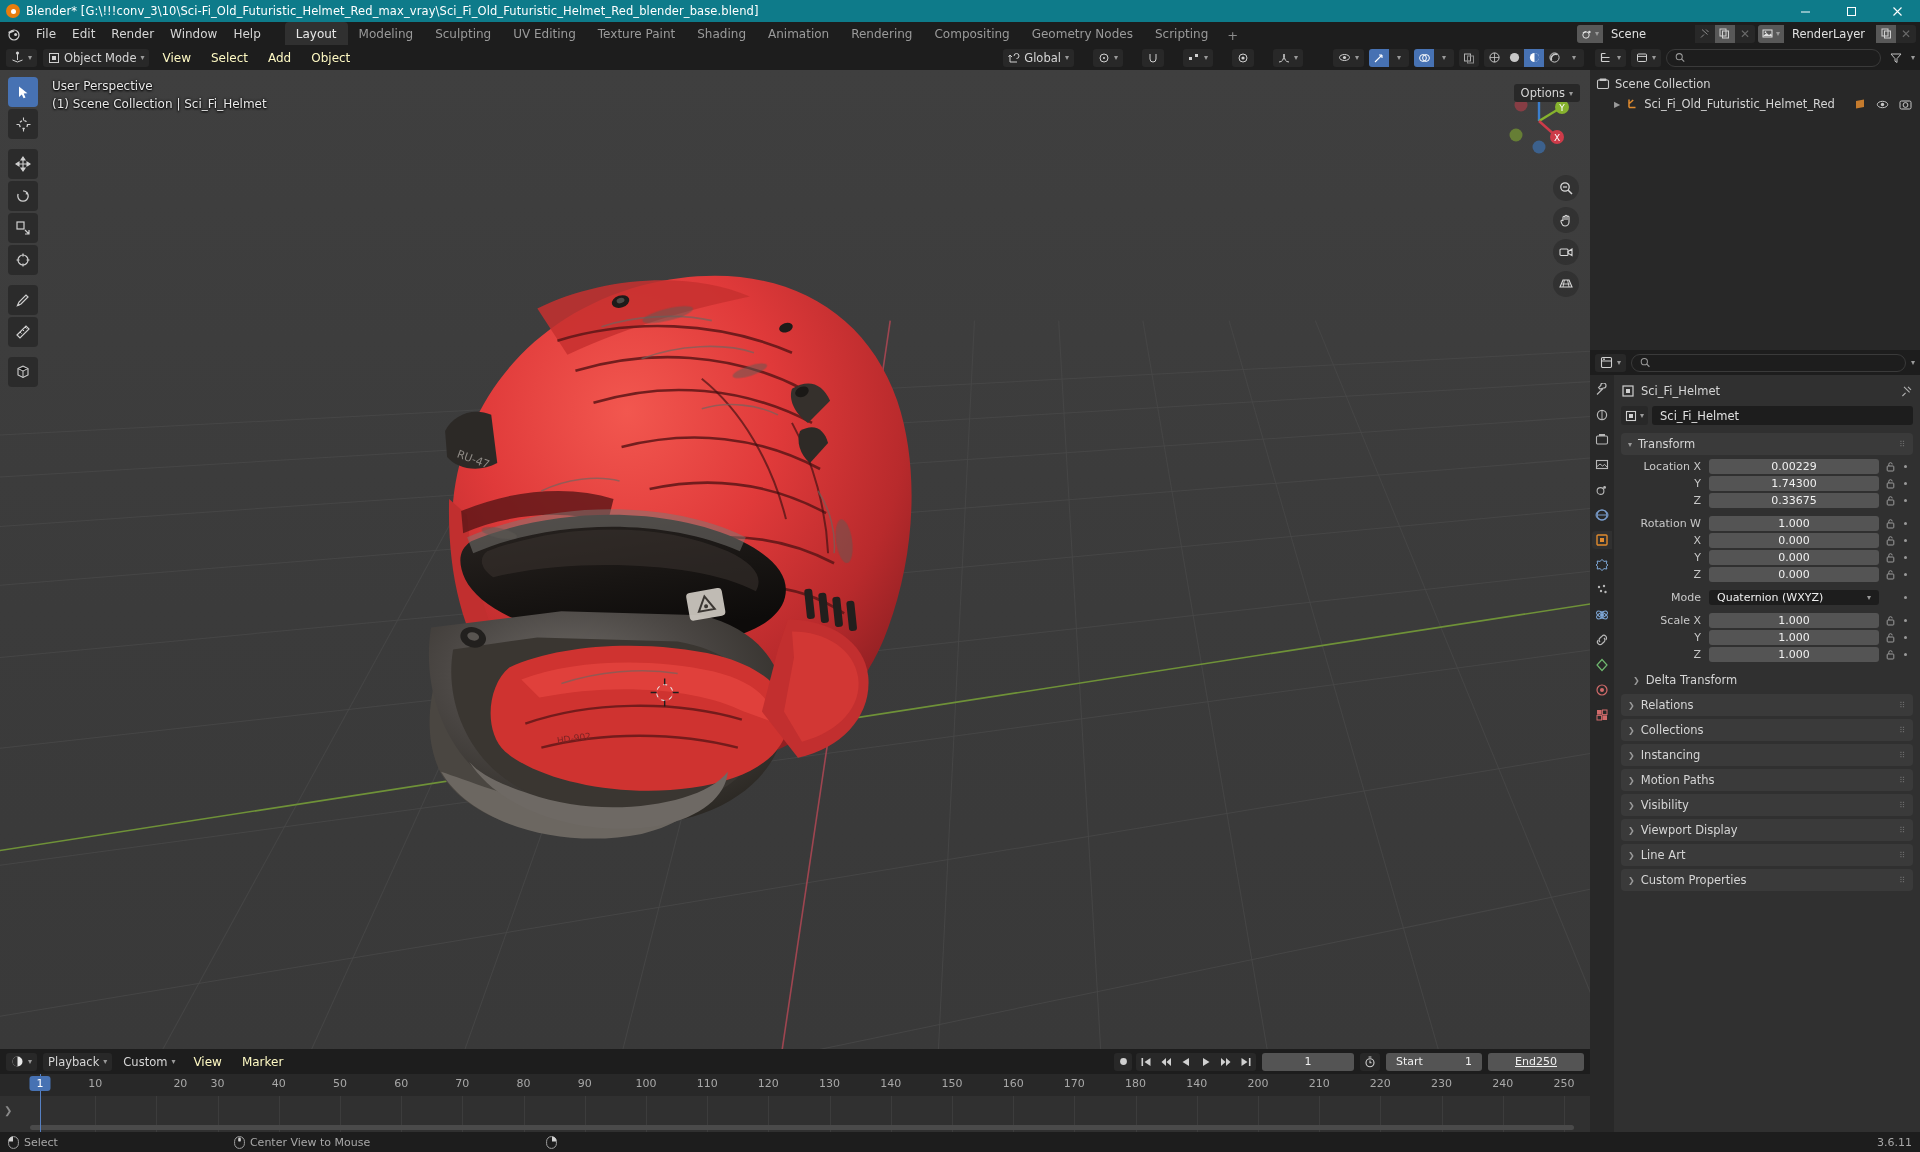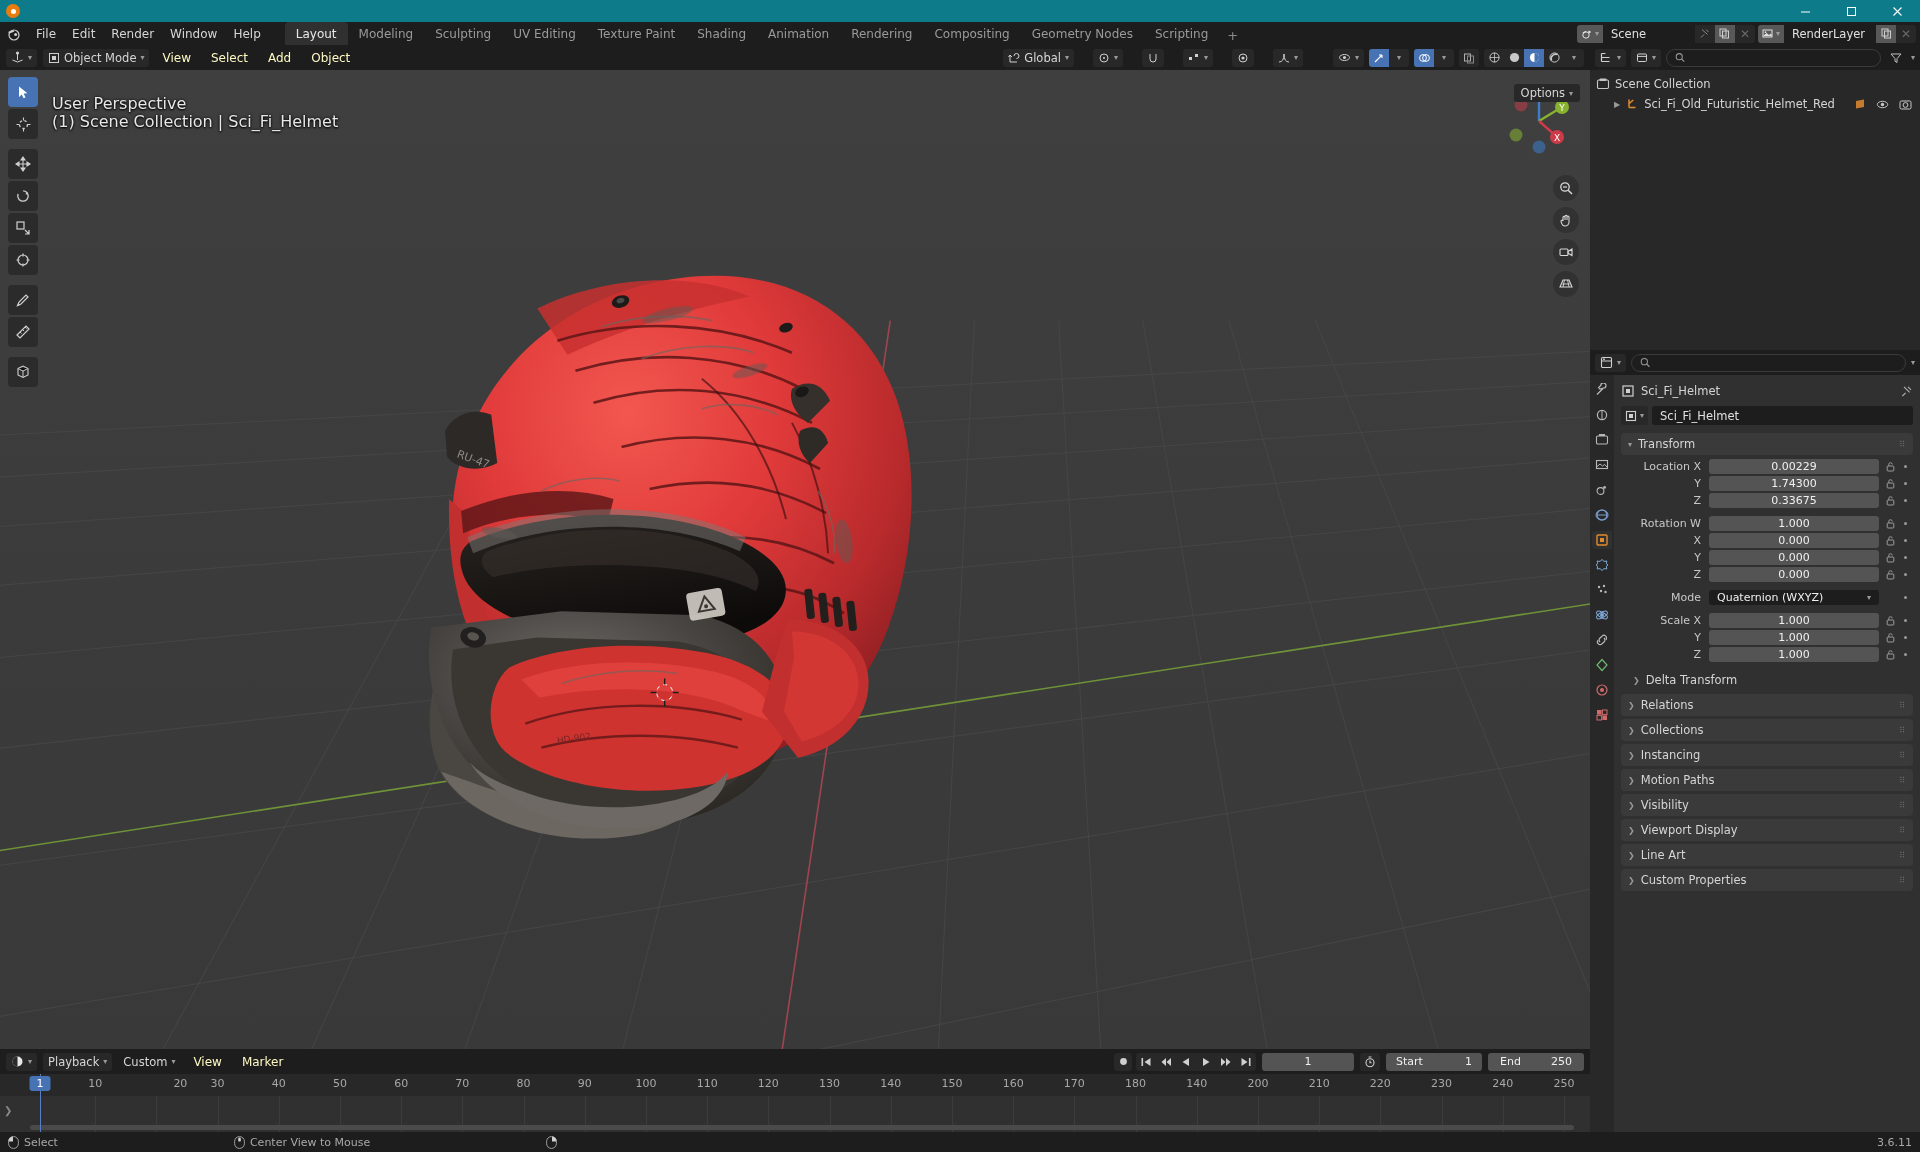--- a/index.html
+++ b/index.html
@@ -85,21 +85,21 @@
   .seg > div {
     width: 20px; height: 18px; display: flex; align-items: center; justify-content: center;
     color: #c0c0c0;
   }
   .seg > div.on { background: #4772b3; color: #fff; }
 
   
   .vp-wrap { flex: 1 1 auto; position: relative; min-height: 0; overflow: hidden; background: #393939; }
   .vp-canvas { position: absolute; inset: 0; }
   .vp-overlay-text {
-    position: absolute; left: 52px; top: 25px; font-size: 16px; color: #e8e8e8;
+    position: absolute; left: 52px; top: 7px; font-size: 12px; color: #e8e8e8;
     text-shadow: 0 0 3px #000, 0 1px 2px #000; line-height: 18px; pointer-events: none;
   }
   .toolbar-col {
     position: absolute; left: 8px; top: 7px; width: 30px;
     display: flex; flex-direction: column; gap: 2px;
   }
   .tool-btn {
     width: 30px; height: 30px; background: #2b2b2b; border-radius: 4px;
     display: flex; align-items: center; justify-content: center; color: #cfcfcf;
   }
@@ -219,20 +219,21 @@
   .sb-right { margin-left: auto; display: flex; align-items: center; gap: 14px; }
   svg { display: block; }
 </style>
 </head>
 <body>
 
 <div class="app">
 
   <div class="titlebar">
     <span class="tb-ico"></span>
+    <span class="tb-text">Blender* [G:\!!!conv_3\10\Sci-Fi_Old_Futuristic_Helmet_Red_max_vray\Sci_Fi_Old_Futuristic_Helmet_Red_blender_base.blend]</span>
     <div class="win-btns">
       <div class="win-btn">
         <svg width="11" height="11" viewBox="0 0 11 11">
             <path d="M1 6 H10" stroke="#fff" stroke-width="1"></path>
           </svg>
       </div>
       <div class="win-btn">
         <svg width="11" height="11" viewBox="0 0 11 11">
             <rect x="1.5" y="1.5" width="8" height="8" fill="none" stroke="#fff" stroke-width="1"></rect>
           </svg>
@@ -795,21 +796,21 @@
           <div style="display:flex;align-items:center;gap:4px;background:#282828;border-radius:3px;height:18px;padding:0 4px;">
             <svg width="12" height="12" viewBox="0 0 12 12">
                 <circle cx="6" cy="6.8" r="4" fill="none" stroke="#d0d0d0" stroke-width="1.1"></circle>
                 <path d="M6 4.5 v2.3 h1.6 M4.6 1 h2.8" stroke="#d0d0d0" stroke-width="1.1" fill="none"></path>
               </svg>
           </div>
           <div class="prop-field" style="flex:0 0 96px; height:18px; justify-content:space-between; padding:0 10px;">
             <span>Start</span>
             <span>1</span>
           </div>
-          <div class="prop-field" style="flex:0 0 96px; height:18px; justify-content:space-between; padding:0 12px;">
+          <div class="prop-field" style="flex:0 0 96px; height:18px; justify-content:space-between; padding:0 27px;text-decoration:underline;">
             <span>End</span>
             <span>250</span>
           </div>
         </div>
       </div>
 
       <div class="tl-body">
         <div class="tl-ruler" id="tl-ruler">
             <div class="tl-tick" style="left: 5.98611%;">10</div>
             <div class="tl-tick" style="left: 9.83505%; margin-left: 24px;">20</div>

